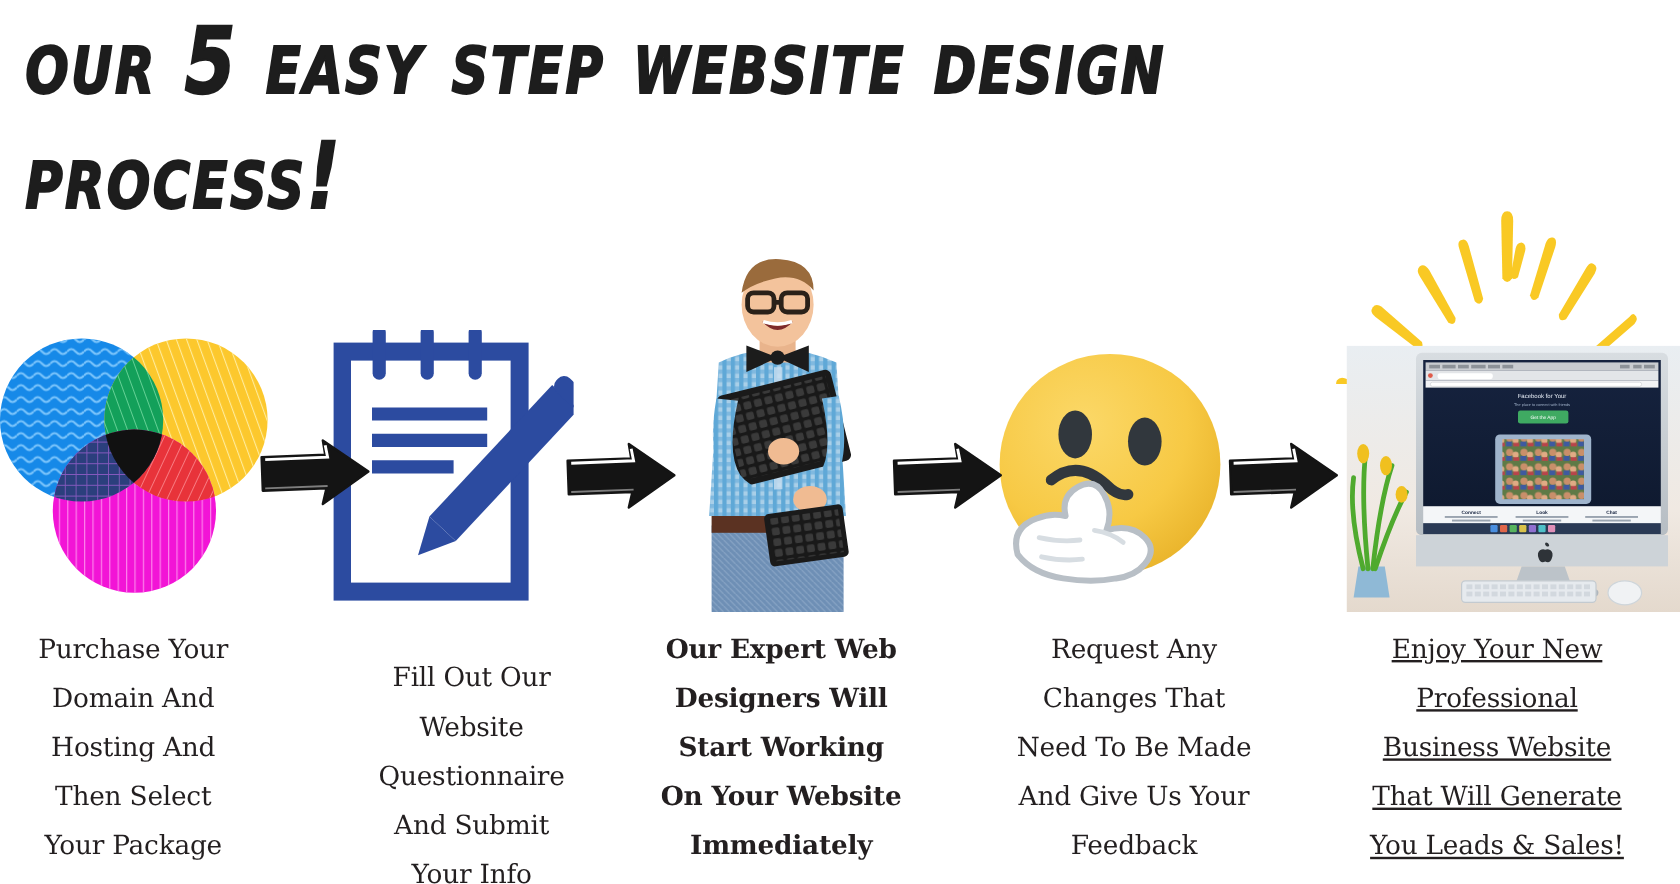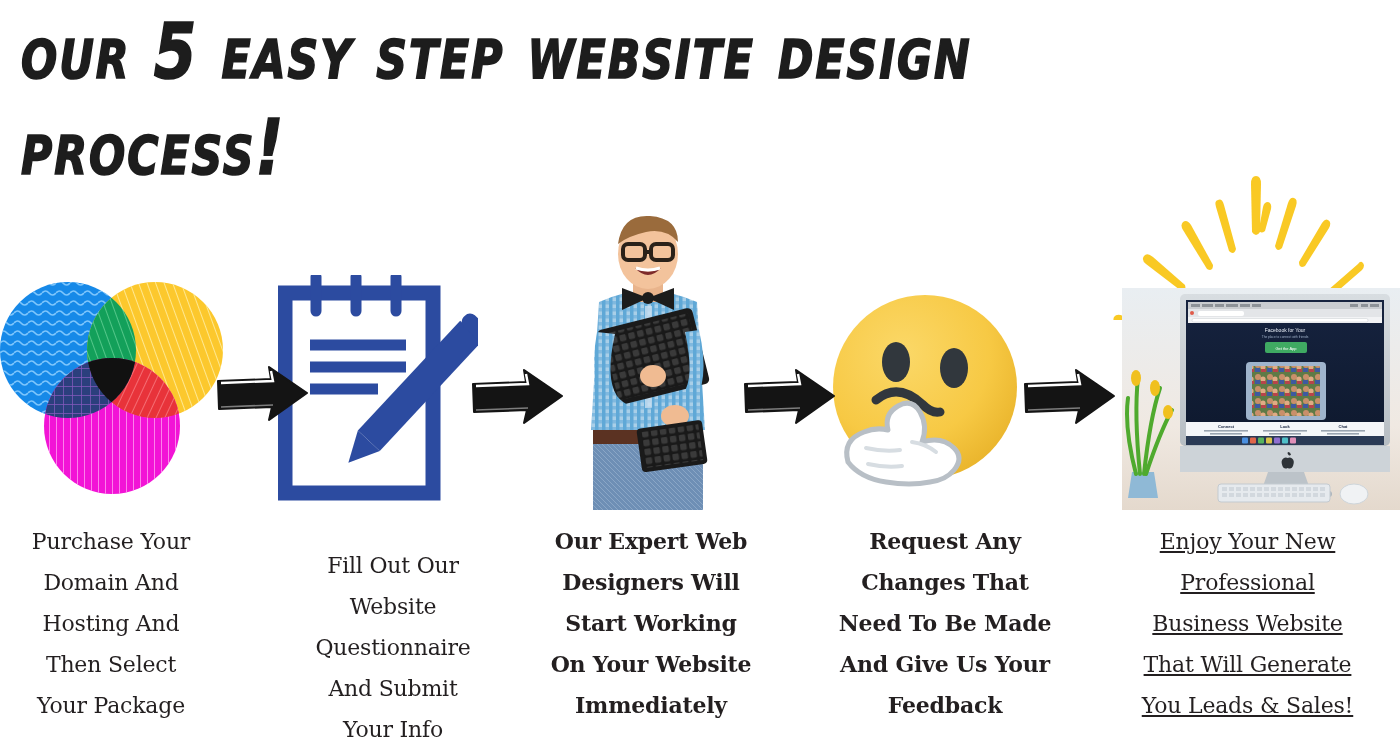--- a/index.html
+++ b/index.html
@@ -88,21 +88,21 @@
     color: #231f20;
     font-family: "DejaVu Serif", "Liberation Serif", serif;
     font-size: 22px;
     line-height: 41px;
     letter-spacing: -0.2px;
     white-space: pre-line;
   }
   .caption.c1 { left: 0;    width: 222px; }
   .caption.c2 { left: 278px; width: 230px; margin-top: 24px; }
   .caption.c3 { left: 525px; width: 252px; font-weight: bold; }
-  .caption.c4 { left: 805px; width: 280px; font-weight: bold; }
+  .caption.c4 { left: 805px; width: 280px; }
   .caption.c5 { left: 1095px; width: 305px; text-decoration: underline; }
 
   
   .venn { position: relative; width: 225px; height: 230px; top: 108px; left: 0; }
   .venn svg { display: block; }
 
   
   .notepad { position: relative; width: 200px; height: 235px; top: 105px; left: -2px; }
 
   

